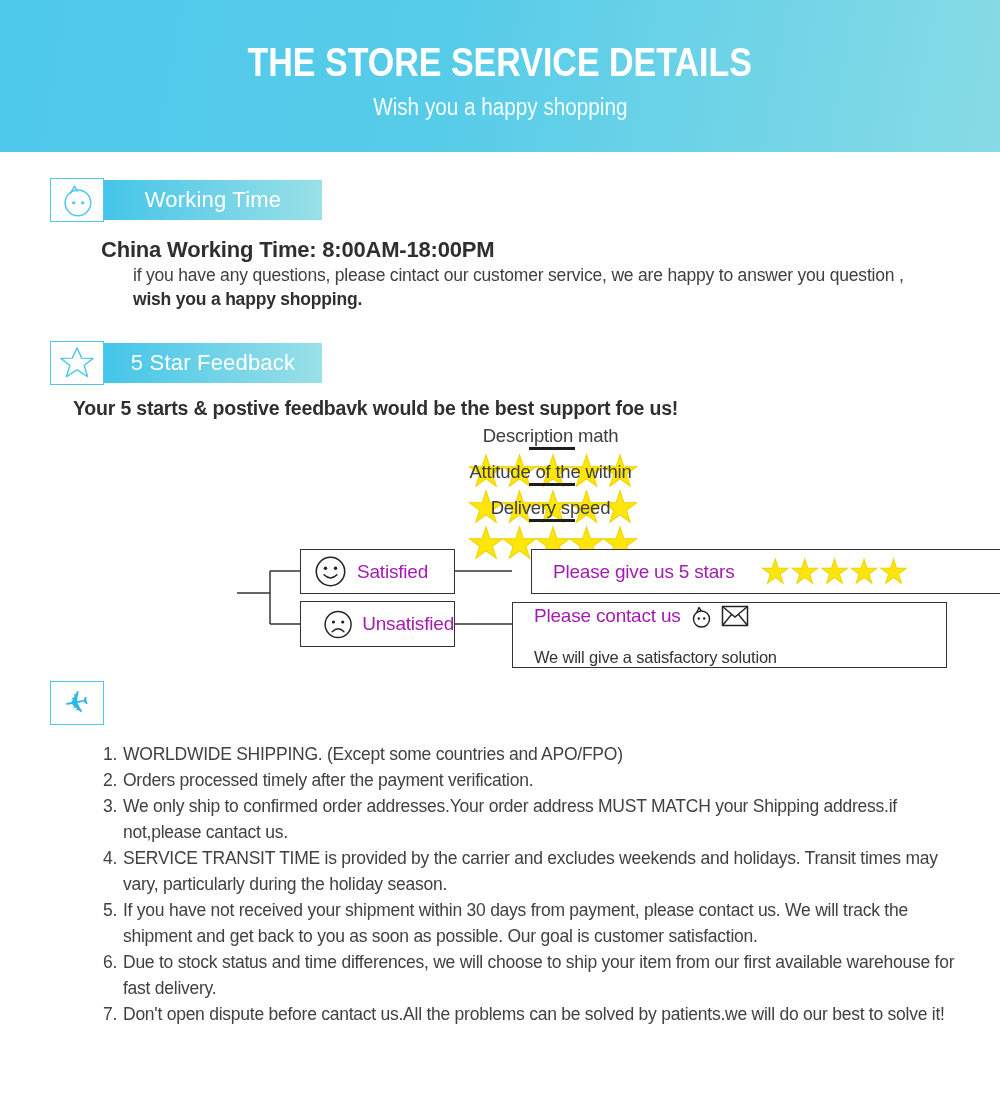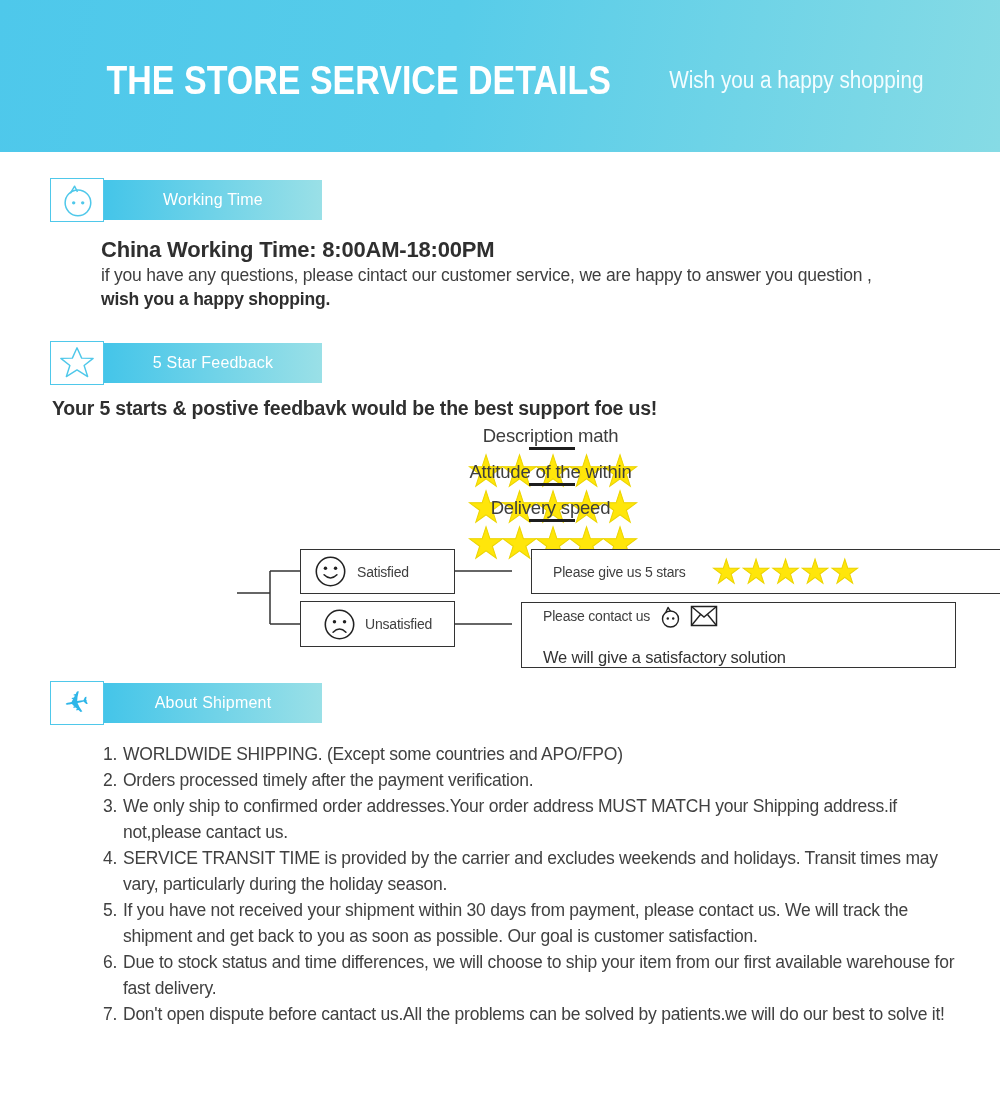--- a/index.html
+++ b/index.html
@@ -4,21 +4,21 @@
 <style>
   * { margin: 0; padding: 0; box-sizing: border-box; }
   html, body { background: #ffffff; }
   body { font-family: "Liberation Sans", sans-serif; color: #3d3d3d; }
   .page { width: 1000px; min-height: 1104px; background: #fff; overflow: hidden; }
 
   
   .banner {
     height: 152px; width: 100%;
     background: linear-gradient(100deg, #4ec8eb 0%, #57cce9 45%, #86dbe5 100%);
-    display: flex; flex-direction: row; align-items: center; justify-content: center;
+    display: flex; flex-direction: column; align-items: center; justify-content: center;
   }
   .banner-title {
     color: #fff; font-size: 40px; font-weight: bold; letter-spacing: 0px;
     transform: scaleX(.85); transform-origin: center; white-space: nowrap;
     margin-top: 8px;
   }
   .banner-subtitle {
     color: #f3fdff; font-size: 23px; font-weight: 400; margin-top: 9px;
     transform: scaleX(.9); transform-origin: center; white-space: nowrap;
   }
@@ -27,51 +27,51 @@
   .sec-header { display: flex; align-items: center; margin-left: 50px; height: 44px; }
   .icon-box {
     width: 54px; height: 44px; background: #fff; border: 1px solid #4fc8ea;
     display: flex; align-items: center; justify-content: center; flex: 0 0 auto;
   }
   .sec-bar {
     width: 218px; height: 40px;
     background: linear-gradient(to right, #44c5e9, #9ae0e7);
     display: flex; align-items: center; justify-content: center;
   }
-  .sec-bar span { color: #fff; font-size: 16px; letter-spacing: .2px; }
+  .sec-bar span { color: #fff; font-size: 22px; letter-spacing: .2px; }
   .plane-glyph { font-size: 30px; color: #2eb6e8; transform: scaleX(-1) rotate(10deg); display: block; line-height: 1; }
 
   
   .sec-working { margin-top: 26px; }
   .text-block { margin: 15px 50px 0 101px; max-width: 855px; }
   .bold-heading { font-size: 22px; font-weight: bold; color: #2f2f2f; line-height: 26px; letter-spacing: -.2px; }
-  .body-text { font-size: 17.5px; color: #3f3f3f; line-height: 24px; letter-spacing: -.2px; }
+  .body-text { font-size: 17.5px; color: #3f3f3f; line-height: 24px; letter-spacing: -.2px; margin-left: 32px; }
   .body-text.bold { font-weight: bold; color: #2f2f2f; }
 
   
   .sec-feedback { margin-top: 30px; }
-  .fb-heading { margin: 10px 50px 0 52px; font-size: 19.5px; font-weight: bold; color: #2f2f2f; line-height: 26px; letter-spacing: -.2px; }
+  .fb-heading { margin: 10px 50px 0 73px; font-size: 19.5px; font-weight: bold; color: #2f2f2f; line-height: 26px; letter-spacing: -.2px; }
   .rating-rows { margin: 4px 0 0 101px; }
   .rating-row { display: flex; align-items: center; height: 36px; flex-direction: column; }
   .rating-label { font-size: 18.5px; color: #3d3d3d; letter-spacing: -.2px; }
   .rating-dash { width: 46px; height: 3px; background: #1d1d1d; margin: 0 13px 0 16px; flex: 0 0 auto; }
   .stars { color: #ffe60a; -webkit-text-stroke: 1px #ecd400; line-height: 1; white-space: nowrap; }
   .stars-big { font-size: 43px; letter-spacing: -5px; }
   .stars-mid { font-size: 33px; letter-spacing: 0px; margin-left: 26px; }
 
   
   .flowchart { position: relative; width: 840px; height: 122px; margin: 14px 0 0 107px; }
   .flow-lines { position: absolute; left: 0; top: 0; }
   .flow-box { position: absolute; background: #fff; border: 1.5px solid #333; display: flex; align-items: center; }
   .fb-receive { left: 0; top: 24px; width: 130px; height: 45px; justify-content: center; }
   .fb-satisfied { left: 193px; top: 2px; width: 155px; height: 45px; padding-left: 13px; gap: 10px; }
   .fb-unsatisfied { left: 193px; top: 54px; width: 155px; height: 46px; padding-left: 22px; gap: 9px; }
   .fb-result1 { left: 424px; top: 2px; width: 494px; height: 45px; padding-left: 21px; align-items: center; }
-  .fb-result2 { left: 414px; top: 55px; width: 435px; height: 66px; padding-left: 21px; flex-direction: column; align-items: flex-start; justify-content: center; gap: 20px; }
-  .flow-text { font-size: 14px; color: #404040; letter-spacing: -.2px; white-space: nowrap; }
+  .fb-result2 { left: 405px; top: 55px; width: 435px; height: 66px; padding-left: 21px; flex-direction: column; align-items: flex-start; justify-content: center; gap: 20px; }
+  .flow-text { font-size: 19px; color: #a21caf; letter-spacing: -.2px; white-space: nowrap; }
   .flow-sub { font-size: 16.5px; color: #333; letter-spacing: -.2px; }
   .contact-line { display: flex; align-items: center; gap: 8px; }
 
   
   .sec-shipment { margin-top: 12px; }
   .ship-list { margin: 16px 40px 20px 103px; }
   .ship-item { display: flex; line-height: 26px; font-size: 17.5px; color: #414141; letter-spacing: -.25px; }
   .ship-num { flex: 0 0 auto; width: 20px; }
   .ship-text { max-width: 845px; }
 </style>
@@ -193,23 +193,20 @@
         <span class="flow-sub">We will give a satisfactory solution</span>
       </div>
     </div>
   </section>
 
   <section class="sec-shipment">
     <div class="sec-header">
       <div class="icon-box">
         <span class="plane-glyph">✈</span>
       </div>
-      <div class="sec-bar">
-        <span>About Shipment</span>
-      </div>
     </div>
 
     <div class="ship-list">
       <div class="ship-item">
         <span class="ship-num">1.</span>
         <span class="ship-text">WORLDWIDE SHIPPING. (Except some countries and APO/FPO)</span>
       </div>
       <div class="ship-item">
         <span class="ship-num">2.</span>
         <span class="ship-text">Orders processed timely after the payment verification.</span>

